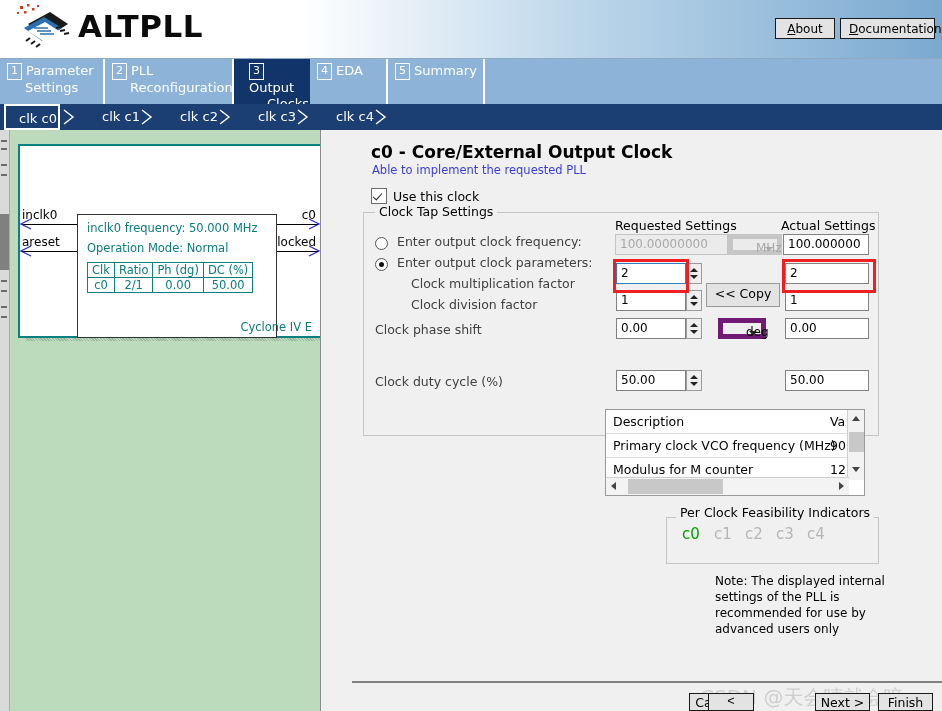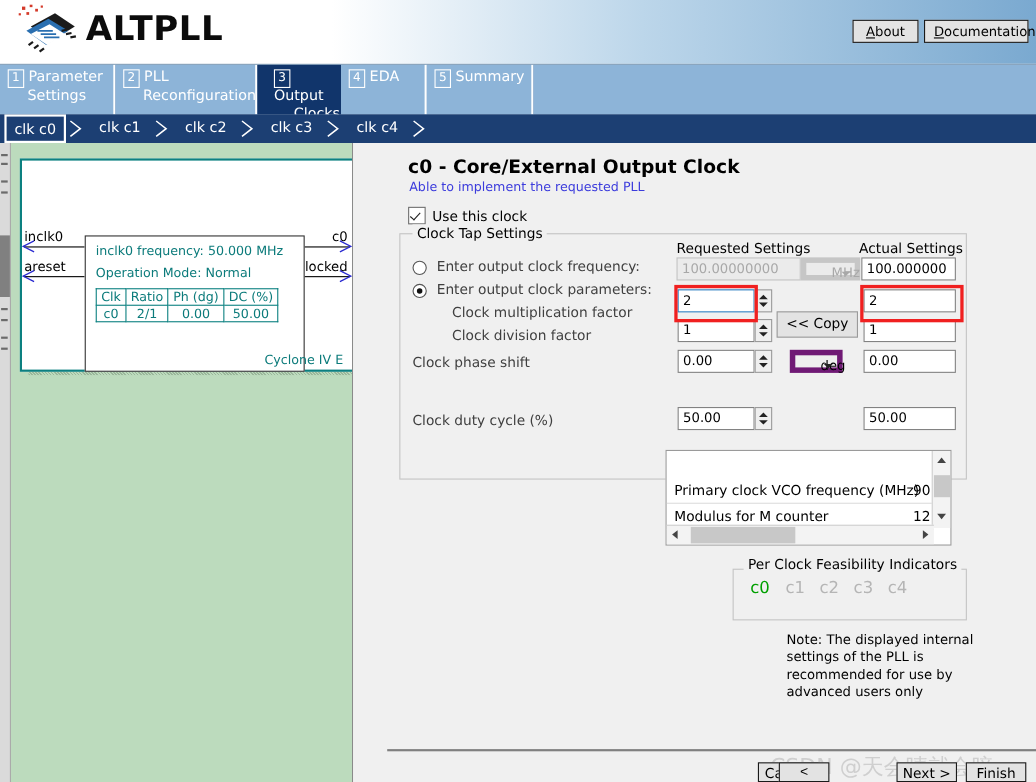--- a/index.html
+++ b/index.html
@@ -36,21 +36,21 @@
   #wtab1{left:105px;width:129px;}
   #wtab2{left:234px;width:76px;}
   #wtab3{left:310px;width:78px;}
   #wtab4{left:388px;width:97px;}
   #wtab4b{left:485px;width:457px;background:#8db4d8;}
   .wtab .lbl2{display:block;padding-left:18px;}
 
   
   #crumbbar{position:absolute;left:0;top:104px;width:942px;height:26px;background:#1c3f73;}
   .crumb{position:absolute;top:0;height:26px;color:#fff;font-size:13px;
-    line-height:26px;text-align:center;}
+    line-height:26px;text-align:center;padding-left:12px;}
   .crumb.sel{border:2px solid #ffffff;box-sizing:border-box;}
   .chev{position:absolute;top:4px;width:18px;height:18px;}
   #cr0{left:4px;width:56px;}
   #cr1{left:80px;width:58px;}
   #cr2{left:158px;width:58px;}
   #cr3{left:236px;width:58px;}
   #cr4{left:314px;width:58px;}
 
   
   #diagpane{position:absolute;left:0;top:130px;width:320px;height:581px;
@@ -364,20 +364,24 @@
 
   <div id="note">Note: The displayed internal settings of the PLL is recommended for use by advanced users only</div>
 </div>
 
 <div id="copy-btn">&lt;&lt; Copy</div>
 
 <div class="hl-red" style="left:613px;top:259px;width:76px;height:34px;"></div>
 <div class="hl-red" style="left:782px;top:259px;width:94px;height:34px;"></div>
 
 <div id="desc-table">
+  <div class="dt-row" style="top:0;">
+    <span class="dt-d">Description</span>
+    <span class="dt-v">Va</span>
+  </div>
   <div class="dt-row" style="top:24px;">
     <span class="dt-d">Primary clock VCO frequency (MHz)</span>
     <span class="dt-v">90</span>
   </div>
   <div class="dt-row" style="top:48px;">
     <span class="dt-d">Modulus for M counter</span>
     <span class="dt-v">12</span>
   </div>
   <div id="dt-vs">
     <span class="ar up"></span>

